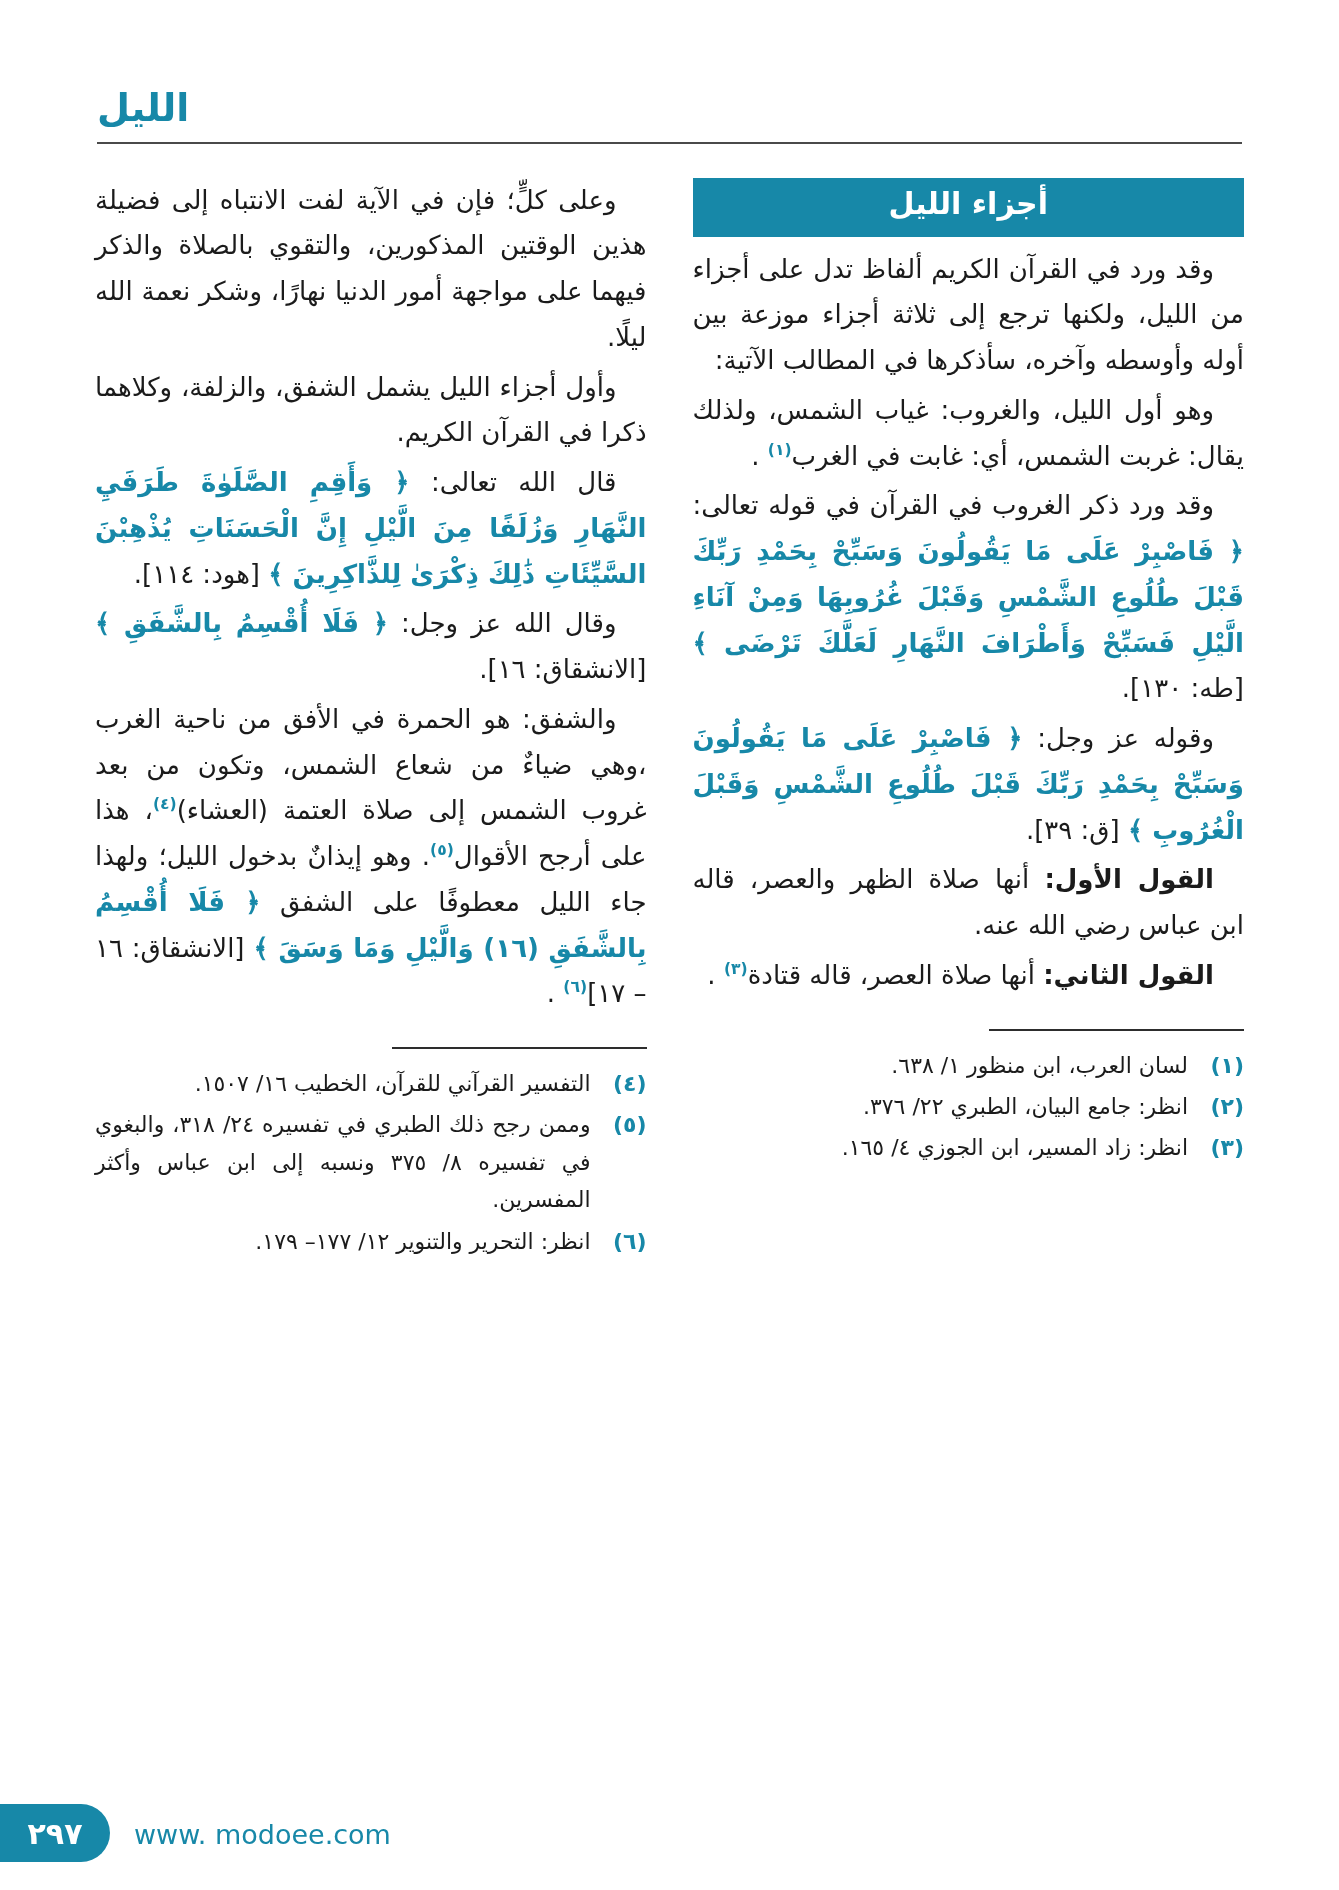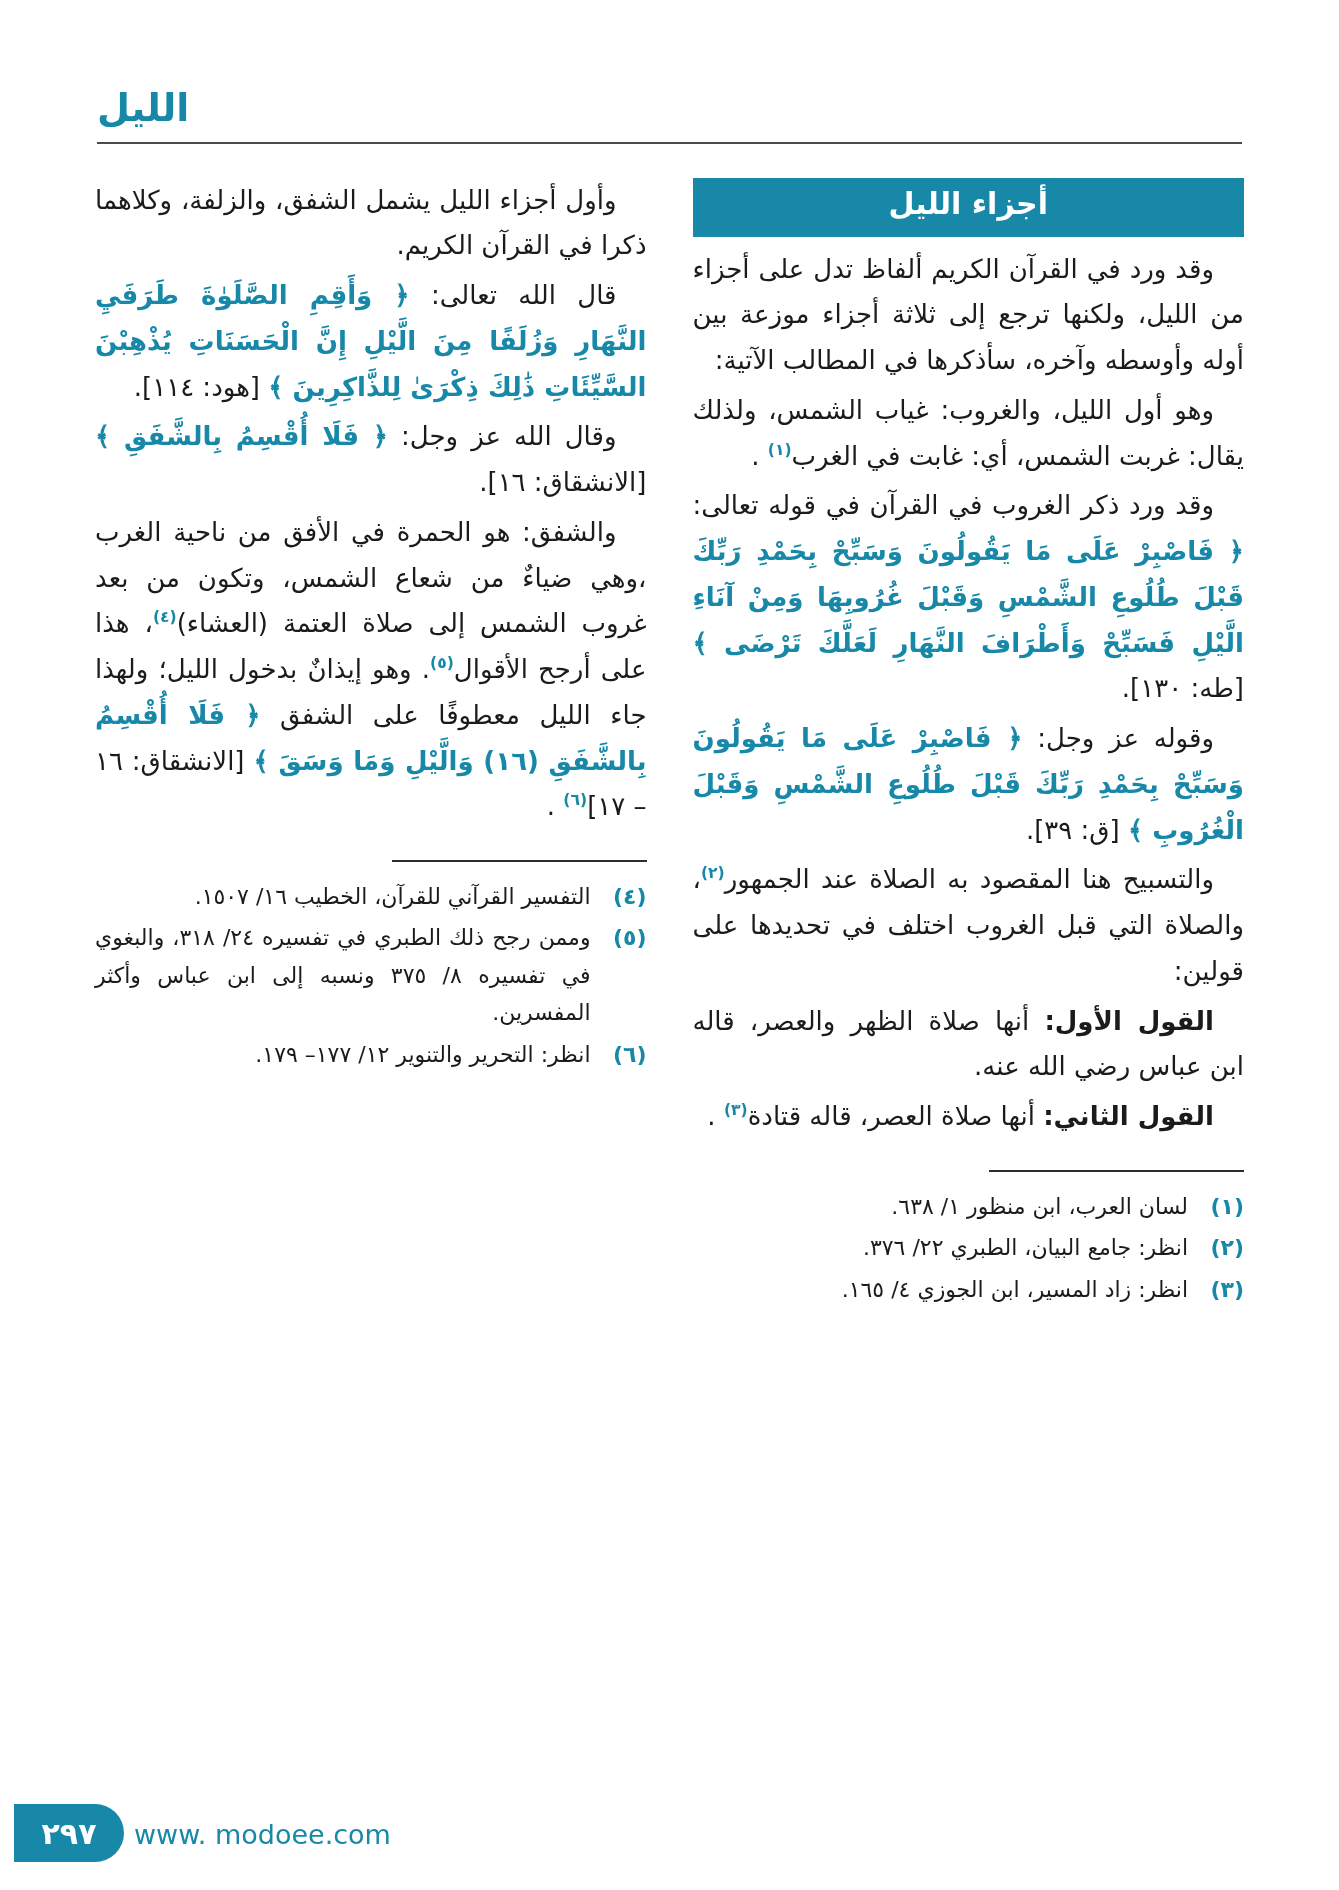--- a/index.html
+++ b/index.html
@@ -36,21 +36,21 @@
   .footnote {
     display:flex; gap:10px; font-size:22px; line-height:1.7;
     color:var(--ink); margin-bottom:4px;
   }
   .fn-num { color:var(--accent); font-weight:bold; flex:0 0 46px; text-align:right; }
   .fn-text { text-align:justify; }
   .page-number-badge {
     position:absolute; left:0; bottom:28px; width:110px; height:58px;
     background:var(--accent); border-radius:0 30px 30px 0;
     color:#ffffff; font-size:30px; font-weight:bold;
-    display:flex; align-items:center; justify-content:center; direction:ltr;margin-left:14px;
+    display:flex; align-items:center; justify-content:center; direction:ltr;
   }
   .website {
     position:absolute; left:134px; bottom:40px; direction:ltr;
     color:var(--accent); font-size:27px; font-weight:normal;
   }
 </style>
 </head>
 <body>
 
 <div class="page">
@@ -62,21 +62,20 @@
 
   <main class="content">
 
     <section class="column">
       <div class="section-header">أجزاء الليل</div>
       <div class="paragraphs">
           <p class="para"><span class="seg-normal">وقد ورد في القرآن الكريم ألفاظ تدل على أجزاء من الليل، ولكنها ترجع إلى ثلاثة أجزاء موزعة بين أوله وأوسطه وآخره، سأذكرها في المطالب الآتية:</span></p>
           <p class="para"><span class="seg-normal">وهو أول الليل، والغروب: غياب الشمس، ولذلك يقال: غربت الشمس، أي: غابت في الغرب</span><span class="seg-sup">(١)</span><span class="seg-normal"> .</span></p>
           <p class="para"><span class="seg-normal">وقد ورد ذكر الغروب في القرآن في قوله تعالى: </span><span class="seg-quran">﴿ فَاصْبِرْ عَلَى مَا يَقُولُونَ وَسَبِّحْ بِحَمْدِ رَبِّكَ قَبْلَ طُلُوعِ الشَّمْسِ وَقَبْلَ غُرُوبِهَا وَمِنْ آنَاءِ الَّيْلِ فَسَبِّحْ وَأَطْرَافَ النَّهَارِ لَعَلَّكَ تَرْضَى ﴾</span><span class="seg-normal"> [طه: ١٣٠].</span></p>
           <p class="para"><span class="seg-normal">وقوله عز وجل: </span><span class="seg-quran">﴿ فَاصْبِرْ عَلَى مَا يَقُولُونَ وَسَبِّحْ بِحَمْدِ رَبِّكَ قَبْلَ طُلُوعِ الشَّمْسِ وَقَبْلَ الْغُرُوبِ ﴾</span><span class="seg-normal"> [ق: ٣٩].</span></p>
-          <p class="para"><span class="seg-normal">والتسبيح هنا المقصود به الصلاة عند الجمهور</span><span class="seg-sup">(٢)</span><span class="seg-normal">، والصلاة التي قبل الغروب اختلف في تحديدها على قولين:</span></p>
           <p class="para"><span class="seg-bold">القول الأول:</span><span class="seg-normal"> أنها صلاة الظهر والعصر، قاله ابن عباس رضي الله عنه.</span></p>
           <p class="para"><span class="seg-bold">القول الثاني:</span><span class="seg-normal"> أنها صلاة العصر، قاله قتادة</span><span class="seg-sup">(٣)</span><span class="seg-normal"> .</span></p>
         </div>
       <div class="footnote-sep"></div>
       <div class="footnotes">
           <div class="footnote">
             <span class="fn-num">(١)</span>
             <span class="fn-text">لسان العرب، ابن منظور ١/ ٦٣٨.</span>
           </div>
           <div class="footnote">
@@ -85,20 +84,21 @@
           </div>
           <div class="footnote">
             <span class="fn-num">(٣)</span>
             <span class="fn-text">انظر: زاد المسير، ابن الجوزي ٤/ ١٦٥.</span>
           </div>
         </div>
     </section>
 
     <section class="column">
       <div class="paragraphs">
+          <p class="para"><span class="seg-normal">وعلى كلٍّ؛ فإن في الآية لفت الانتباه إلى فضيلة هذين الوقتين المذكورين، والتقوي بالصلاة والذكر فيهما على مواجهة أمور الدنيا نهارًا، وشكر نعمة الله ليلًا.</span></p>
           <p class="para"><span class="seg-normal">وأول أجزاء الليل يشمل الشفق، والزلفة، وكلاهما ذكرا في القرآن الكريم.</span></p>
           <p class="para"><span class="seg-normal">قال الله تعالى: </span><span class="seg-quran">﴿ وَأَقِمِ الصَّلَوٰةَ طَرَفَيِ النَّهَارِ وَزُلَفًا مِنَ الَّيْلِ إِنَّ الْحَسَنَاتِ يُذْهِبْنَ السَّيِّئَاتِ ذَٰلِكَ ذِكْرَىٰ لِلذَّاكِرِينَ ﴾</span><span class="seg-normal"> [هود: ١١٤].</span></p>
           <p class="para"><span class="seg-normal">وقال الله عز وجل: </span><span class="seg-quran">﴿ فَلَا أُقْسِمُ بِالشَّفَقِ ﴾</span><span class="seg-normal"> [الانشقاق: ١٦].</span></p>
           <p class="para"><span class="seg-normal">والشفق: هو الحمرة في الأفق من ناحية الغرب ،وهي ضياءٌ من شعاع الشمس، وتكون من بعد غروب الشمس إلى صلاة العتمة (العشاء)</span><span class="seg-sup">(٤)</span><span class="seg-normal">، هذا على أرجح الأقوال</span><span class="seg-sup">(٥)</span><span class="seg-normal">. وهو إيذانٌ بدخول الليل؛ ولهذا جاء الليل معطوفًا على الشفق </span><span class="seg-quran">﴿ فَلَا أُقْسِمُ بِالشَّفَقِ (١٦) وَالَّيْلِ وَمَا وَسَقَ ﴾</span><span class="seg-normal"> [الانشقاق: ١٦ – ١٧]</span><span class="seg-sup">(٦)</span><span class="seg-normal"> .</span></p>
         </div>
       <div class="footnote-sep"></div>
       <div class="footnotes">
           <div class="footnote">
             <span class="fn-num">(٤)</span>
             <span class="fn-text">التفسير القرآني للقرآن، الخطيب ١٦/ ١٥٠٧.</span>

